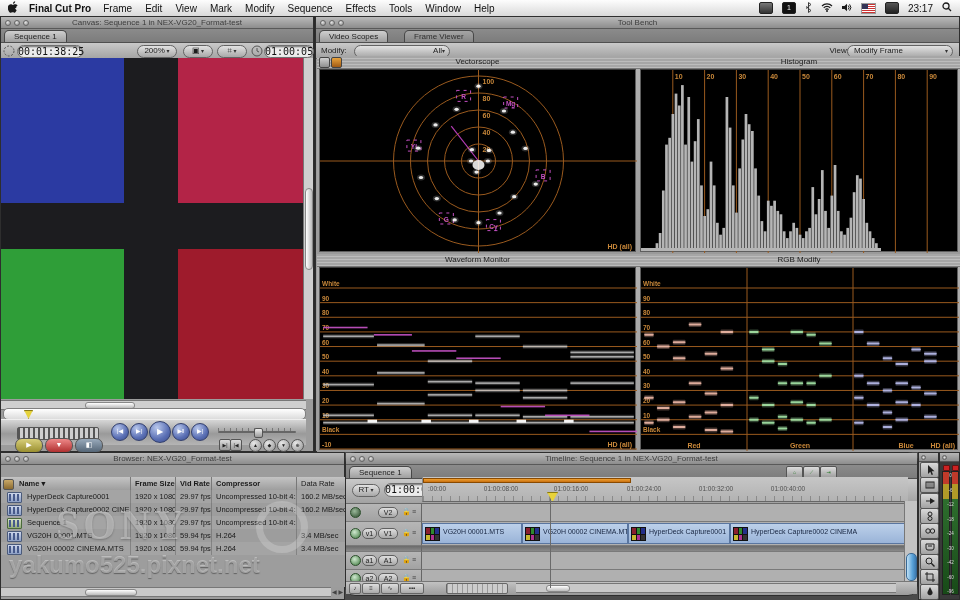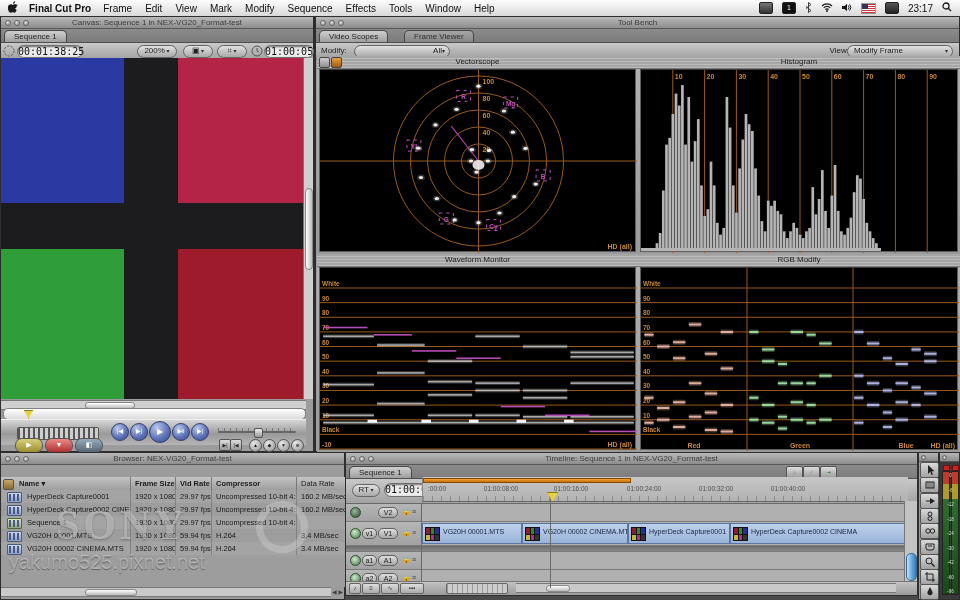--- a/index.html
+++ b/index.html
@@ -95,21 +95,21 @@
     white-space:nowrap;overflow:hidden;border-right:1px solid rgba(90,90,90,.45);}
   .clip-icon{position:absolute;left:6px;top:2px;width:13px;height:9px;border-radius:1px;
     background:linear-gradient(#cdd6ea,#8b9ec4);border:1px solid #4a5a7a;}
   .clip-icon:before{content:"";position:absolute;left:1px;top:1px;right:1px;bottom:1px;
     background:repeating-linear-gradient(90deg,#46598a 0 2px,transparent 2px 4px);}
   .seq-icon{background:linear-gradient(#d8e2c8,#90a878)!important;border-color:#4a6a3a!important;}
   #wm-sony{position:absolute;left:55px;top:48px;font-size:42px;font-weight:bold;letter-spacing:4px;
     color:rgba(235,235,235,.45);text-shadow:0 1px 2px rgba(0,0,0,.25);font-family:"Liberation Serif",serif;}
   #wm-circle{position:absolute;left:255px;top:48px;width:52px;height:52px;border-radius:50%;
     border:7px solid rgba(230,230,230,.28);box-sizing:border-box;}
-  #wm-pixnet{position:absolute;left:8px;top:98px;font-size:20px;font-weight:normal;
+  #wm-pixnet{position:absolute;left:8px;top:98px;font-size:24px;font-weight:bold;
     color:rgba(225,225,225,.5);text-shadow:0 1px 1px rgba(60,60,60,.6);text-align:center;}
   
   #tl-ruler{position:absolute;left:76px;top:24px;width:485px;height:24px;
     background:linear-gradient(#c6c6c6,#b2b2b2);border-bottom:1px solid #666;border-left:1px solid #888;overflow:hidden;}
   #tl-ruler .ticks{position:absolute;left:0;bottom:0;width:100%;height:5px;
     background:repeating-linear-gradient(90deg,#8a8a8a 0 1px,transparent 1px 9px);}
   .ruler-label{position:absolute;top:8px;font-size:6.5px;color:#4f4f4f;white-space:nowrap;transform:translateX(-50%);}
   #render-bar{position:absolute;top:1px;height:3px;background:linear-gradient(#f0a030,#c87010);border:1px solid #8a4a00;}
   #playhead{position:absolute;width:1px;background:#6a6a6a;z-index:5;}
   #playhead-marker{position:absolute;width:9px;height:8px;background:#e8d23a;border:1px solid #8a7a10;
@@ -760,21 +760,21 @@
       </div>
     <div id="wm-sony">SONY</div>
     <div id="wm-circle"></div>
     <div id="wm-pixnet">yakumo525.pixnet.net</div>
     <div class="hscroll" style="top:134px;width:330px;background:#c9c9c9;">
       <div class="hthumb" style="left:84px;width:50px;"></div>
     </div>
     <div style="position:absolute;right:1px;top:135px;font-size:6px;color:#444;">◀ ▶</div>
   </div>
 
-  <div class="window" id="timeline-window" style="left:345px;top:452px;width:573px;height:144px;">
+  <div class="window" id="timeline-window" style="left:345px;top:452px;width:573px;height:144px;border-radius:10px;">
     <div class="titlebar">
       <span class="traffic">
           <span class="tdot"></span>
           <span class="tdot"></span>
           <span class="tdot"></span>
         </span>
       <span>Timeline: Sequence 1 in NEX-VG20_Format-test</span>
     </div>
     <div class="tabrow">
       <div class="tab" style="left:3px;">Sequence 1</div>

